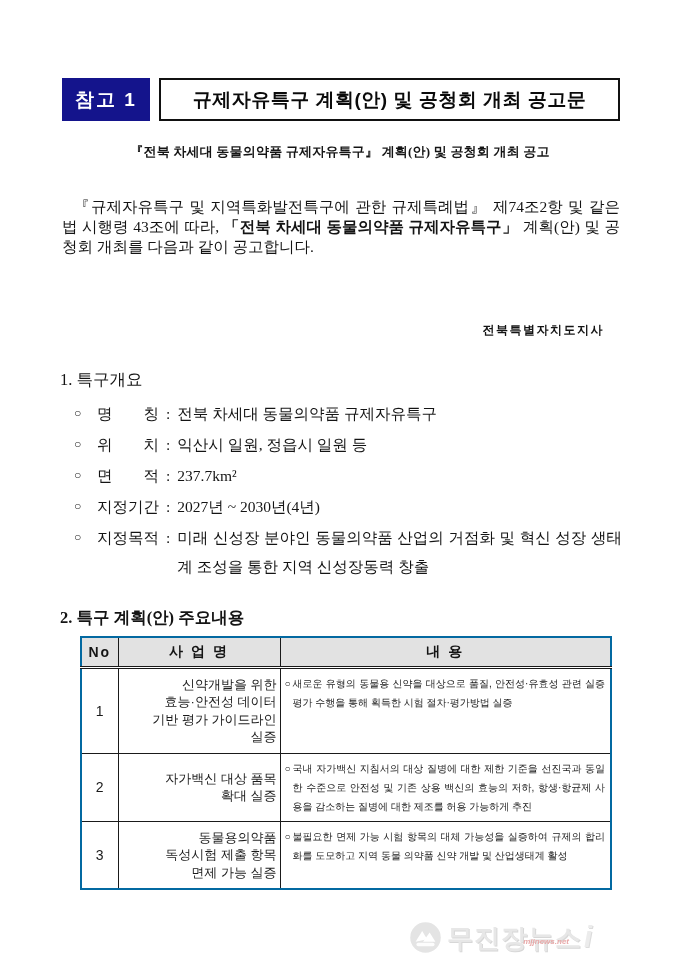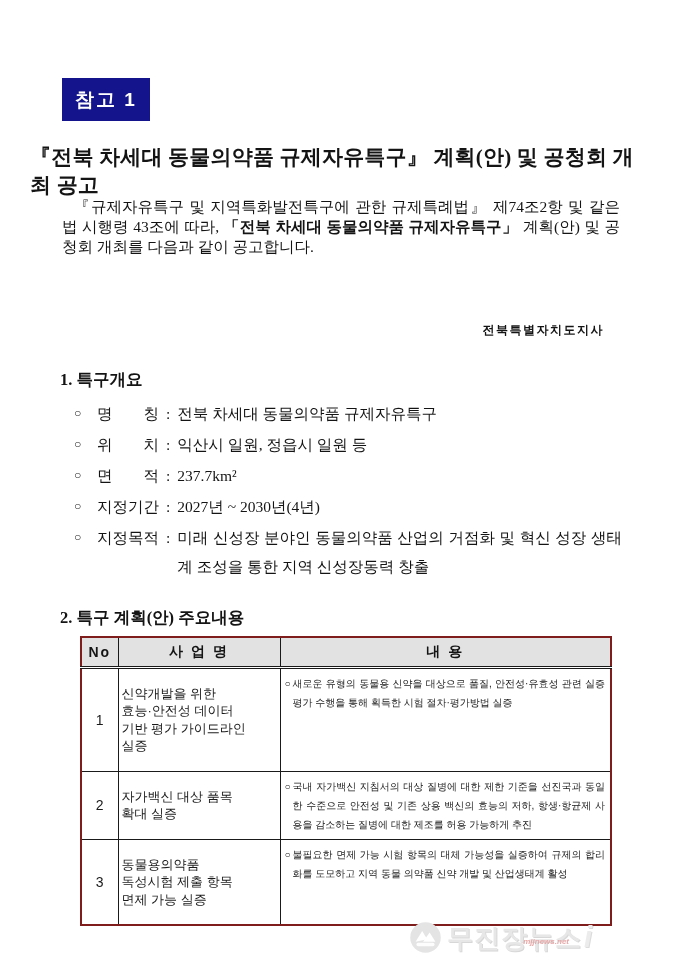--- a/index.html
+++ b/index.html
@@ -29,21 +29,21 @@
     flex:1; border:2.5px solid #111;
     display:flex; align-items:center; justify-content:center;
     font-family:"Liberation Sans", sans-serif;
     font-weight:bold; font-size:19px; letter-spacing:0.5px;
     color:#0a0a0a;
   }
 
   
   .doc-title {
     position:absolute; top:143px; left:30px; width:620px;
-    font-weight:bold; font-size:21px;
+    text-align:center; font-weight:bold; font-size:13px;
     letter-spacing:0.2px;
   }
 
   
   .intro {
     position:absolute; top:197px; left:62px; width:558px;
     font-size:15.5px; line-height:20px;
     text-align:justify; text-indent:12px;
   }
   .intro .b { font-weight:bold; }
@@ -54,55 +54,55 @@
     text-align:right; font-size:15.5px;
   }
   .signature {
     position:absolute; top:322px; left:0; width:604px;
     text-align:right; font-size:12px; font-weight:bold; letter-spacing:1.5px;
   }
 
   
   .sec1-heading {
     position:absolute; top:369px; left:60px;
-    font-size:16.5px; font-weight:bold;
+    font-size:16.5px; font-weight:normal;
   }
   .sec1-list { position:absolute; top:399px; left:74px; width:548px; }
   .ov-item {
     display:flex; align-items:flex-start;
     font-size:15.5px; line-height:29px; margin-bottom:2px;
   }
   .ov-item .marker { width:23px; font-size:12px; line-height:29px; color:#222; }
   .ov-item .label { white-space:pre; }
   .ov-item .colon { padding:0 7px; }
   .ov-item .value { flex:1; text-align:justify; }
 
   
   .sec2-heading {
     position:absolute; top:607px; left:60px;
     font-size:16.5px; font-weight:bold;
   }
   table.plan {
     position:absolute; top:636px; left:80px; width:532px;
     border-collapse:collapse;
     font-family:"Liberation Sans", sans-serif;
-    border:2px solid #7f1d1d;
+    border:2px solid #0369a1;
   }
   table.plan th, table.plan td { border:1px solid #1a1a1a; }
   table.plan thead th {
     background:#e2e2e2; height:30px;
     font-size:14px; font-weight:bold; letter-spacing:2px;
     border-bottom:3px double #1a1a1a;
   }
   col.c-no { width:37px; }
   col.c-name { width:162px; }
   td.no { text-align:center; font-size:14px; color:#1a1a1a; }
   td.name {
-    text-align:left; font-size:13px; line-height:17.5px;
-    white-space:pre-line; padding:16px 3px; color:#1a1a1a;
+    text-align:right; font-size:13px; line-height:17.5px;
+    white-space:pre-line; padding:7px 3px; color:#1a1a1a;
   }
   td.content { padding:5px 5px 5px 4px; vertical-align:top; }
   .content-row { display:flex; align-items:flex-start; }
   .content-row .m { font-size:10px; line-height:19px; padding-right:2px; }
   .content-row .t { flex:1; text-align:justify; font-size:10px; line-height:19px; color:#1a1a1a; }
 
   
   .watermark {
     position:absolute; right:10px; bottom:7px;
     display:flex; gap:5px;
@@ -126,20 +126,21 @@
     color:#e8a9a9; text-shadow:none; font-weight:bold;
   }
 </style>
 </head>
 <body>
 
 <div class="page">
 
   <div class="header-row">
     <div class="ref-badge">참고 1</div>
+    <div class="title-box">규제자유특구 계획(안) 및 공청회 개최 공고문</div>
   </div>
 
   <div class="doc-title">『전북 차세대 동물의약품 규제자유특구』 계획(안) 및 공청회 개최 공고</div>
 
   <p class="intro"><span>『규제자유특구 및 지역특화발전특구에 관한 규제특례법』 제74조2항 및 같은법 시행령 43조에 따라, </span><span class="b">「전북 차세대 동물의약품 규제자유특구」</span><span> 계획(안) 및 공청회 개최를 다음과 같이 공고합니다.</span></p>
 
   <div class="signature">전북특별자치도지사</div>
 
   <div class="sec1-heading">1. 특구개요</div>
   <div class="sec1-list">

